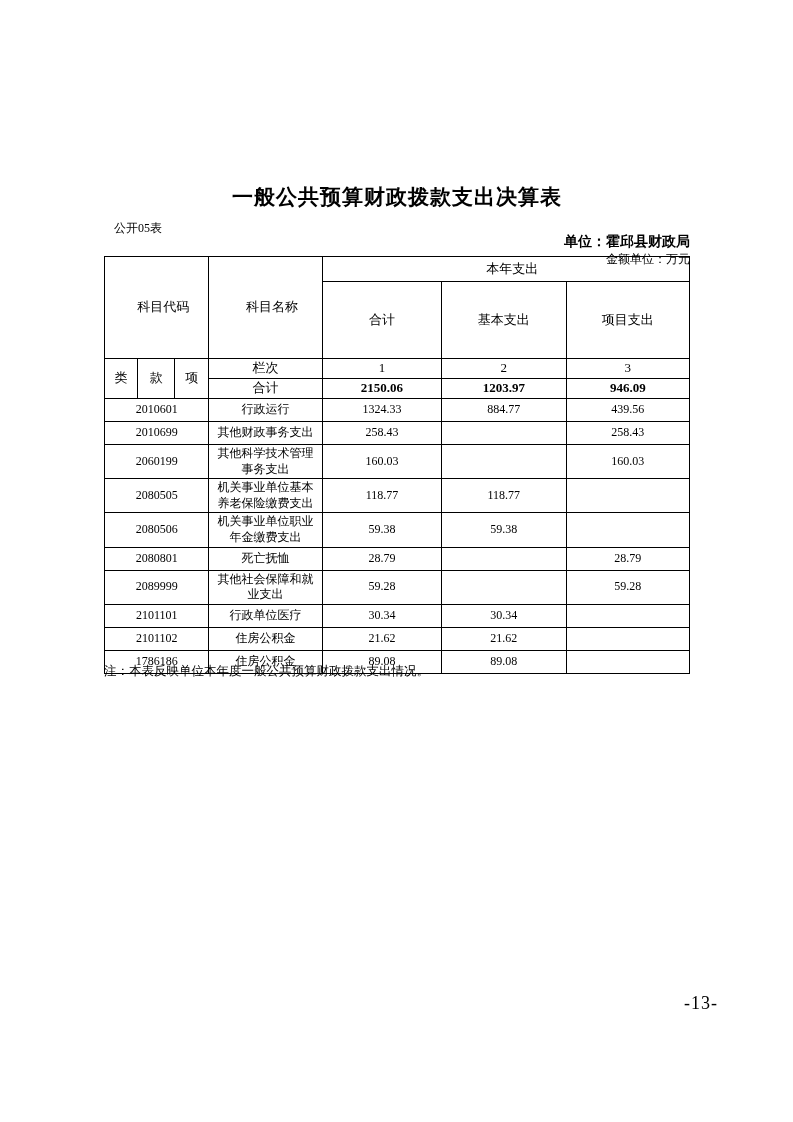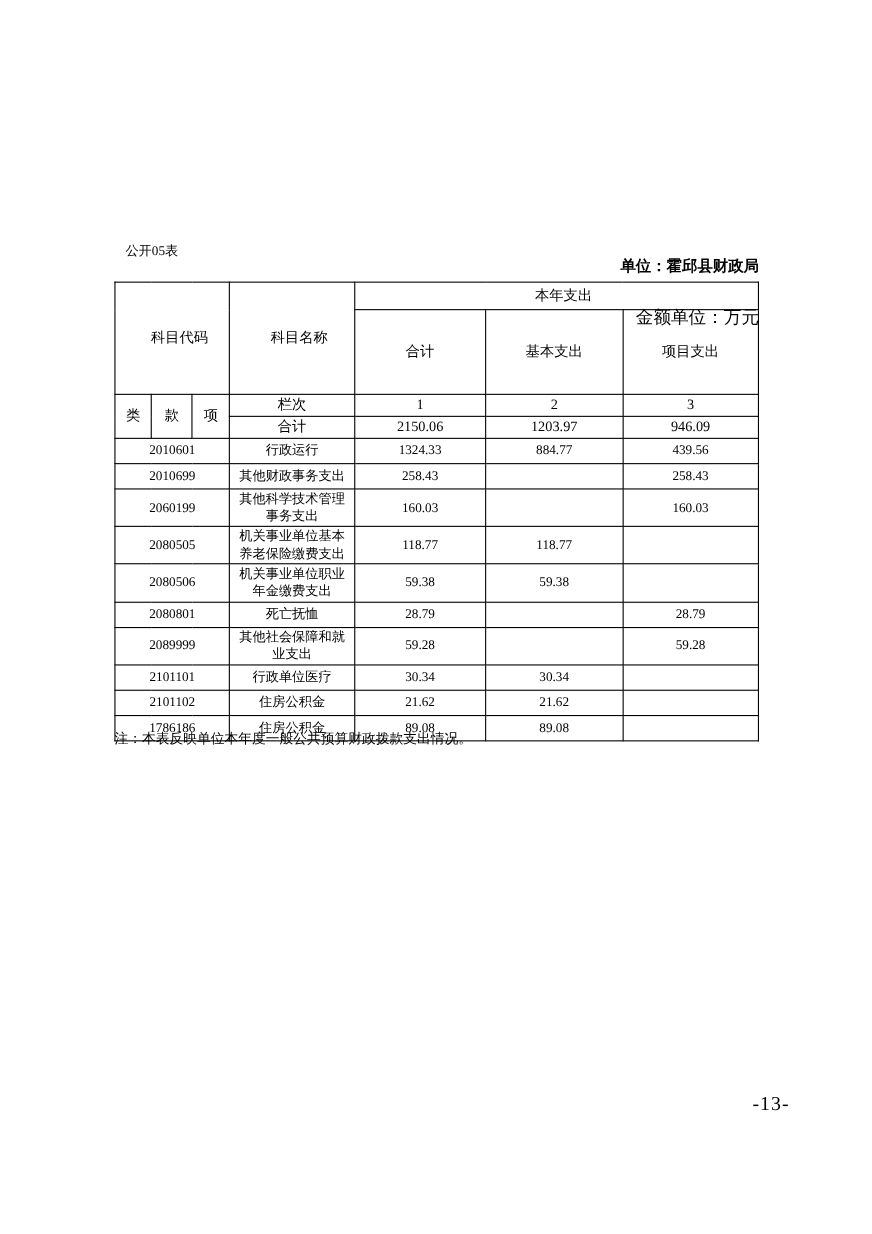--- a/index.html
+++ b/index.html
@@ -29,21 +29,21 @@
   }
   .unit-row {
     position: absolute;
     top: 233px; left: 104px; width: 586px;
     display: flex;
     justify-content: space-between;
     align-items: flex-end;
     flex-direction: column;
   }
   .unit-label { font-size: 14px; font-weight: 600; }
-  .amount-unit-label { font-size: 16px; margin-top: 28px; }
+  .amount-unit-label { font-size: 12px; }
   table.fin {
     position: absolute;
     top: 256px; left: 104px;
     width: 586px;
     border-collapse: collapse;
     table-layout: fixed;
   }
   table.fin td {
     border: 1px solid #000000;
     text-align: center;
@@ -51,39 +51,40 @@
     font-size: 12px;
     line-height: 1.3;
     padding: 1px 3px;
     word-break: break-all;
   }
   tr.hdr-1 td { height: 22px; font-size: 13px; padding-left: 16px; }
   tr.hdr-2 td { height: 74px; font-size: 13px; }
   tr.hdr-3 td { height: 17px; font-size: 13px; }
   tr.hdr-4 td { height: 17px; font-size: 13px; }
   tr.data-row td { height: 20px; }
-  .bold { font-weight: normal; }
+  .bold { font-weight: bold; }
   .note {
     position: absolute;
     top: 663px; left: 104px; width: 586px;
     font-size: 12.5px;
   }
   .page-number {
     position: absolute;
     top: 993px; left: 640px;
     font-size: 18px;
     letter-spacing: 1px;
     margin-left: 44px;
   }
 </style>
 </head>
 <body>
 
 <div class="page">
 
+  <div class="title">一般公共预算财政拨款支出决算表</div>
 
   <div class="form-label">公开05表</div>
 
   <div class="unit-row">
     <span class="unit-label">单位：霍邱县财政局</span>
     <span class="amount-unit-label">金额单位：万元</span>
   </div>
 
   <table class="fin">
     <colgroup>

